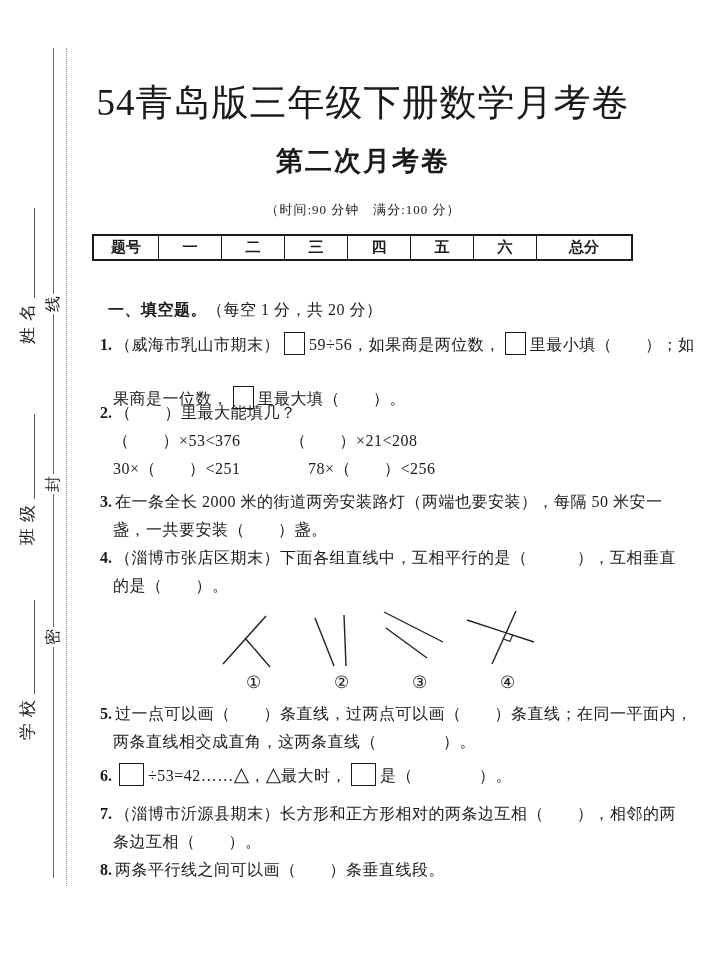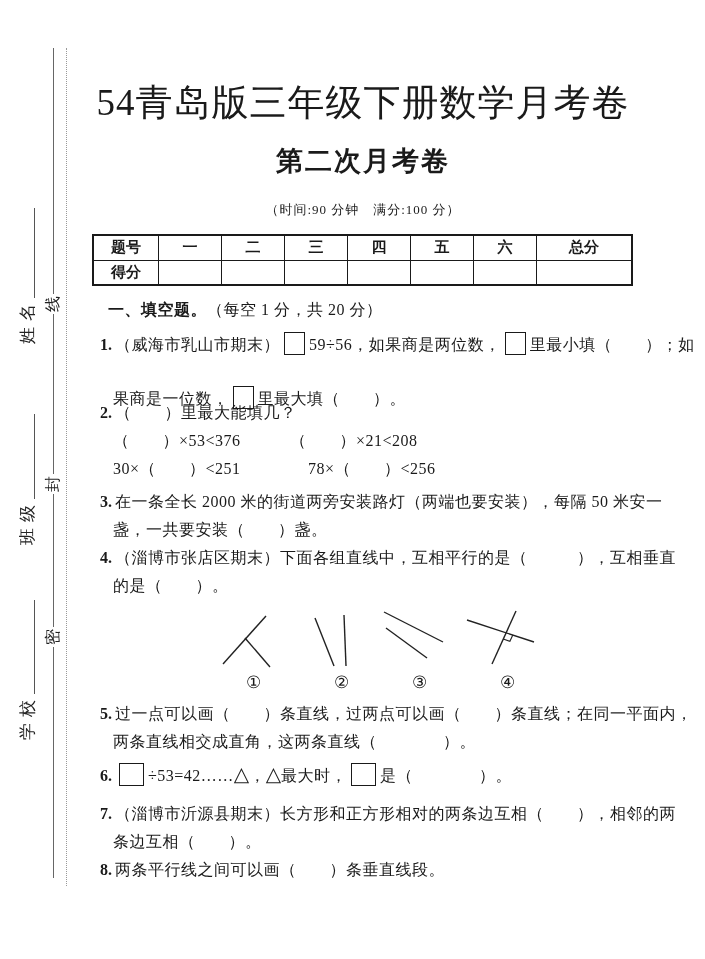--- a/index.html
+++ b/index.html
@@ -63,30 +63,20 @@
   <tbody>
       <tr>
     <th style="width:64px;">题号</th>
     <th style="width:62px;">一</th>
     <th style="width:62px;">二</th>
     <th style="width:62px;">三</th>
     <th style="width:62px;">四</th>
     <th style="width:62px;">五</th>
     <th style="width:62px;">六</th>
     <th style="width:94px;">总分</th>
-  </tr>
-  <tr>
-    <td>得分</td>
-    <td></td>
-    <td></td>
-    <td></td>
-    <td></td>
-    <td></td>
-    <td></td>
-    <td></td>
   </tr>
 </tbody>
   </table>
 
 <div class="qline" style="left:88px;top:300px;">
   <span class="sec-b">一、填空题。</span><span>（每空 1 分，共 20 分）</span>
 </div>
 
 <div class="qline" style="left:100px;top:332px;">
   <span class="qnum">1.</span><span>（威海市乳山市期末）</span><span class="box"></span><span>59÷56，如果商是两位数，</span><span class="box"></span><span>里最小填（　　）；如</span>

